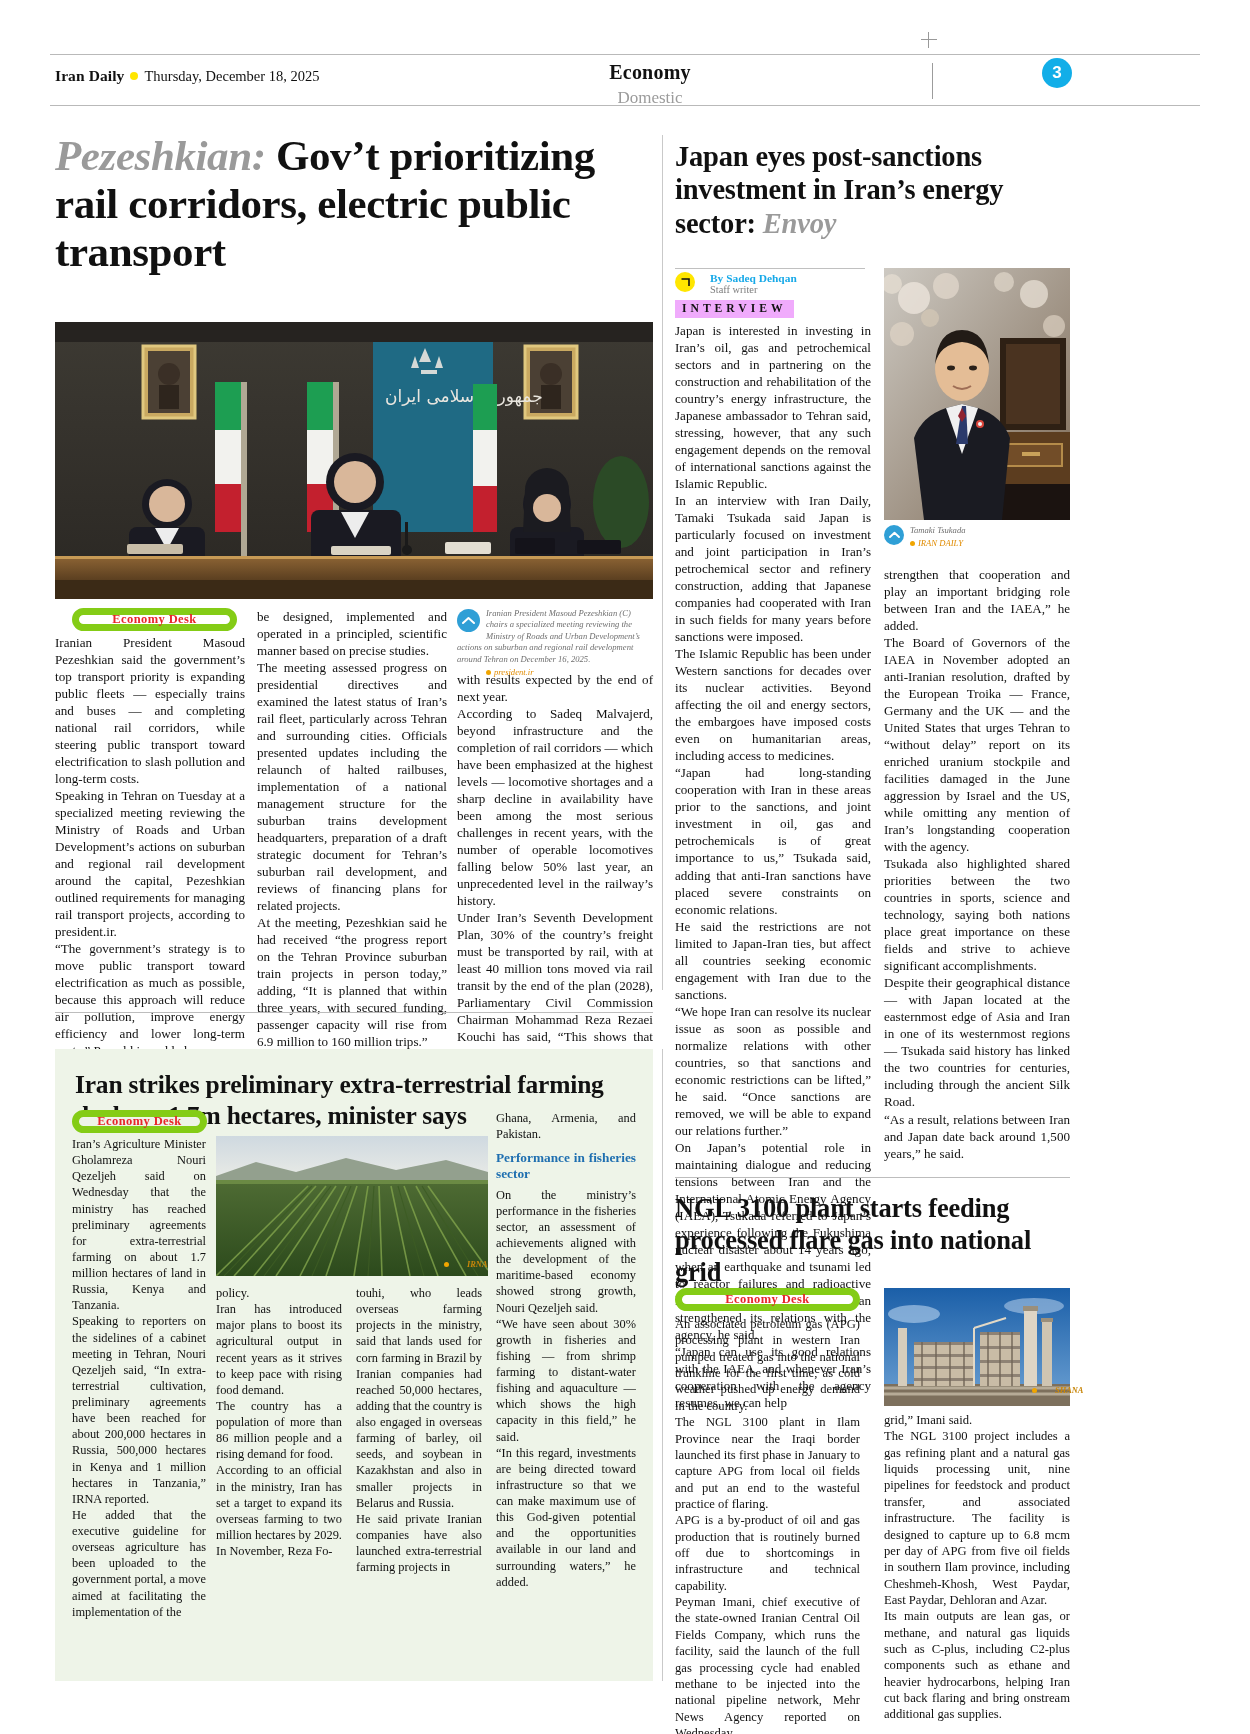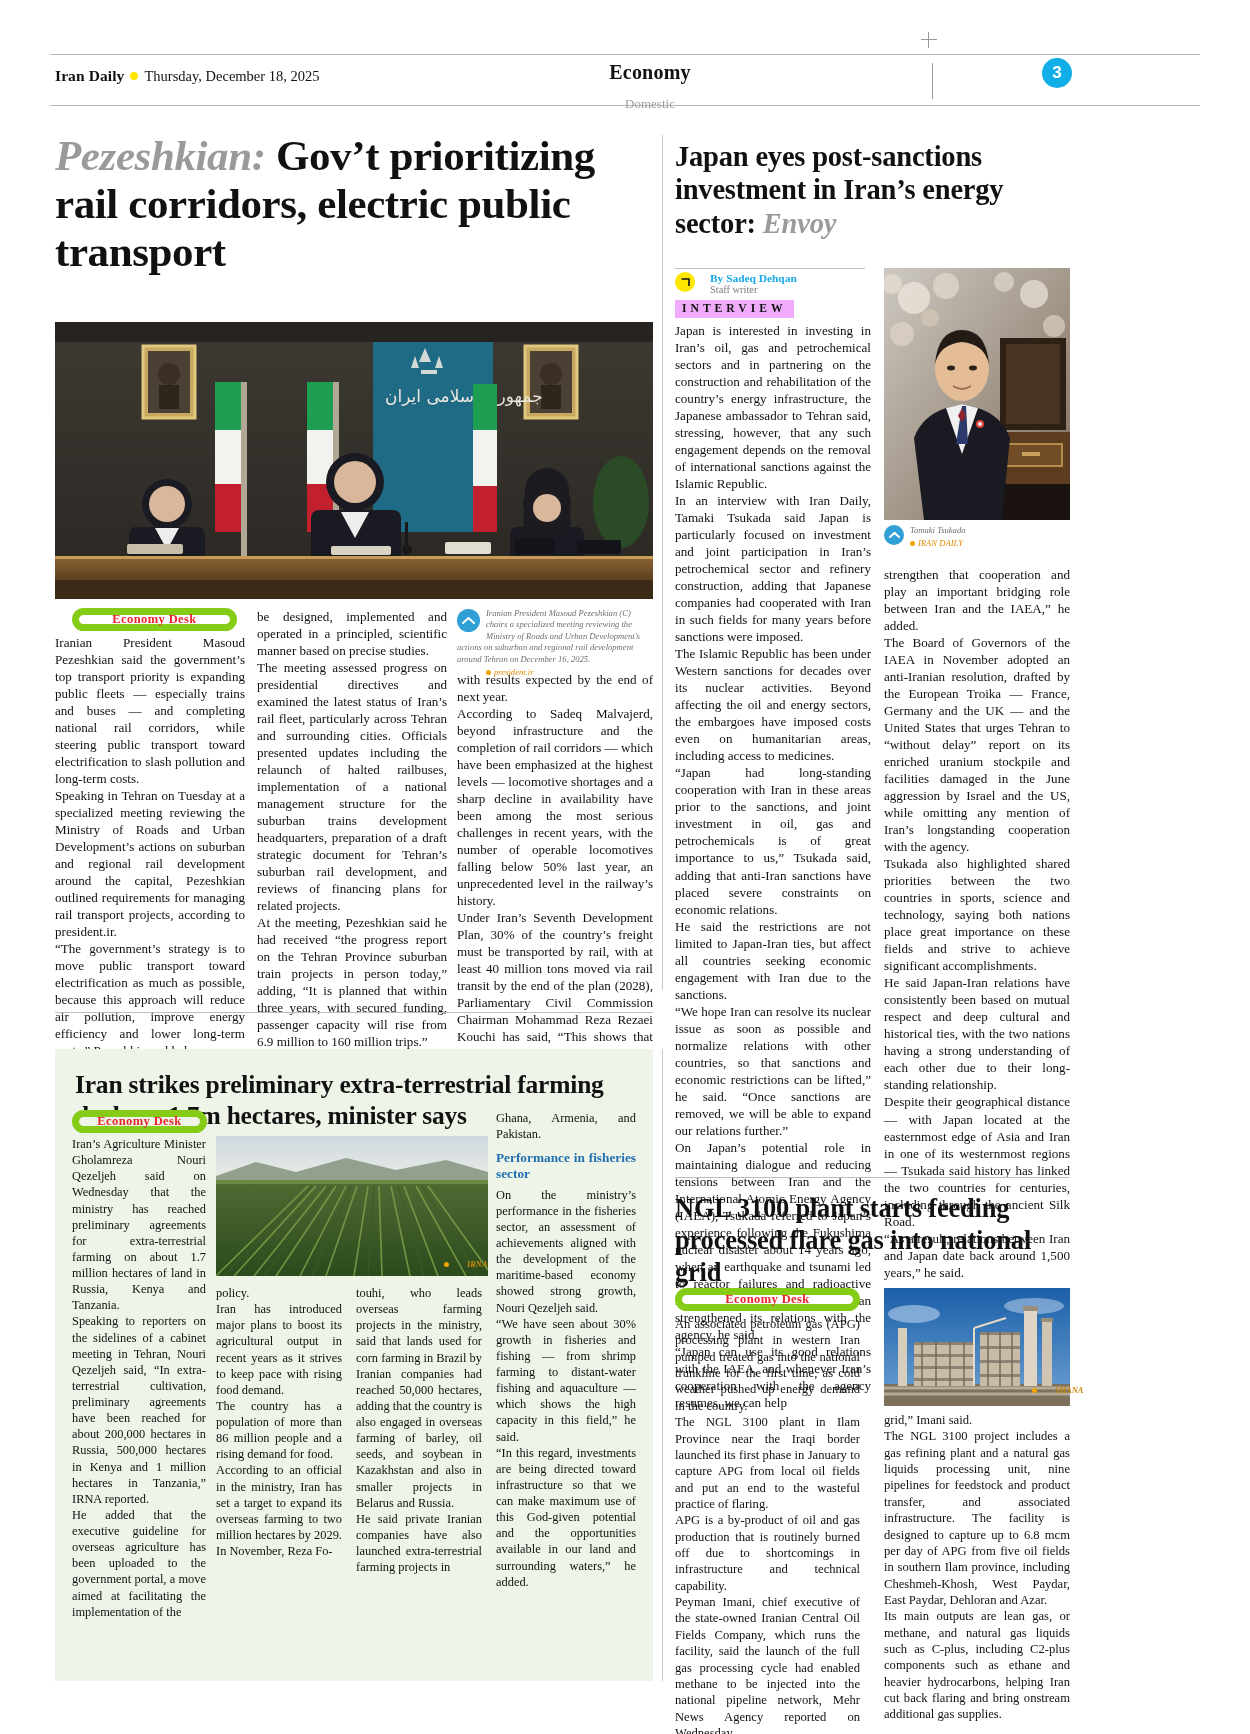--- a/index.html
+++ b/index.html
@@ -20,21 +20,21 @@
 
   
   .masthead { position:absolute; left:50px; top:54px; width:1150px; height:52px;
               border-top:1px solid #b9b9b9; border-bottom:1px solid #b9b9b9; }
   .mh-left { position:absolute; left:5px; top:12px; display:flex; align-items:center; gap:6px;
              font-size:15px; }
   .mh-brand { font-weight:bold; font-size:15.5px; letter-spacing:0.1px; }
   .dot-yellow { width:8px; height:8px; border-radius:50%; background:#ffe600; display:inline-block; }
   .mh-center { position:absolute; left:0; top:6px; width:1150px; text-align:center; }
   .mh-section { font-size:20px; font-weight:bold; letter-spacing:0.2px; margin-left:50px;}
-  .mh-sub { font-size:13px; color:#9b9b9b; margin-left:50px; margin-top:12px;}
+  .mh-sub { font-size:17px; color:#9b9b9b; margin-left:50px; margin-top:4px;}
   .mh-divider { position:absolute; left:882px; top:8px; width:1px; height:36px; background:#9c9c9c; }
   .pagebadge { position:absolute; left:1042px; top:58px; width:30px; height:30px; border-radius:50%;
                background:#1bа; background:#12aee8; color:#fff; font-weight:bold; font-size:17px;
                display:flex; align-items:center; justify-content:center; font-family:"Liberation Sans",sans-serif;}
 
   
   .vrule { position:absolute; background:#c9c9c9; width:1px; }
 
   
   .lead-head { position:absolute; left:55px; top:132px; width:600px;
@@ -330,21 +330,20 @@
     <p>He said the restrictions are not limited to Japan-Iran ties, but affect all countries seeking economic engagement with Iran due to the sanctions.</p>
     <p>“We hope Iran can resolve its nuclear issue as soon as possible and normalize relations with other countries, so that sanctions and economic restrictions can be lifted,” he said. “Once sanctions are removed, we will be able to expand our relations further.”</p>
     <p>On Japan’s potential role in maintaining dialogue and reducing tensions between Iran and the International Atomic Energy Agency (IAEA), Tsukada referred to Japan’s experience following the Fukushima nuclear disaster about 14 years ago, when an earthquake and tsunami led to reactor failures and radioactive leaks. After the incident, Japan strengthened its relations with the agency, he said.</p>
     <p>“Japan can use its good relations with the IAEA, and whenever Iran’s cooperation with the agency resumes, we can help</p>
   </div>
 
   <div class="col" style="left:884px; top:566px; width:186px;">
     <p>strengthen that cooperation and play an important bridging role between Iran and the IAEA,” he added.</p>
     <p>The Board of Governors of the IAEA in November adopted an anti-Iranian resolution, drafted by the European Troika — France, Germany and the UK — and the United States that urges Tehran to “without delay” report on its enriched uranium stockpile and facilities damaged in the June aggression by Israel and the US, while omitting any mention of Iran’s longstanding cooperation with the agency.</p>
     <p>Tsukada also highlighted shared priorities between the two countries in sports, science and technology, saying both nations place great importance on these fields and strive to achieve significant accomplishments.</p>
-    <p>He said Japan-Iran relations have consistently been based on mutual respect and deep cultural and historical ties, with the two nations having a strong understanding of each other due to their long-standing relationship.</p>
     <p>Despite their geographical distance — with Japan located at the easternmost edge of Asia and Iran in one of its westernmost regions — Tsukada said history has linked the two countries for centuries, including through the ancient Silk Road.</p>
     <p>“As a result, relations between Iran and Japan date back around 1,500 years,” he said.</p>
   </div>
 
   <div class="greenpanel"></div>
   <h2 class="g-head">Iran strikes preliminary extra-terrestrial farming deals on 1.7m hectares, minister says</h2>
 
   <div class="desk-badge" style="position:absolute; left:72px; top:1110px; width:135px; background:#eef4e8;">Economy  Desk</div>
 
   <div class="col" style="left:72px; top:1136px; width:134px; font-size:12.4px;">

